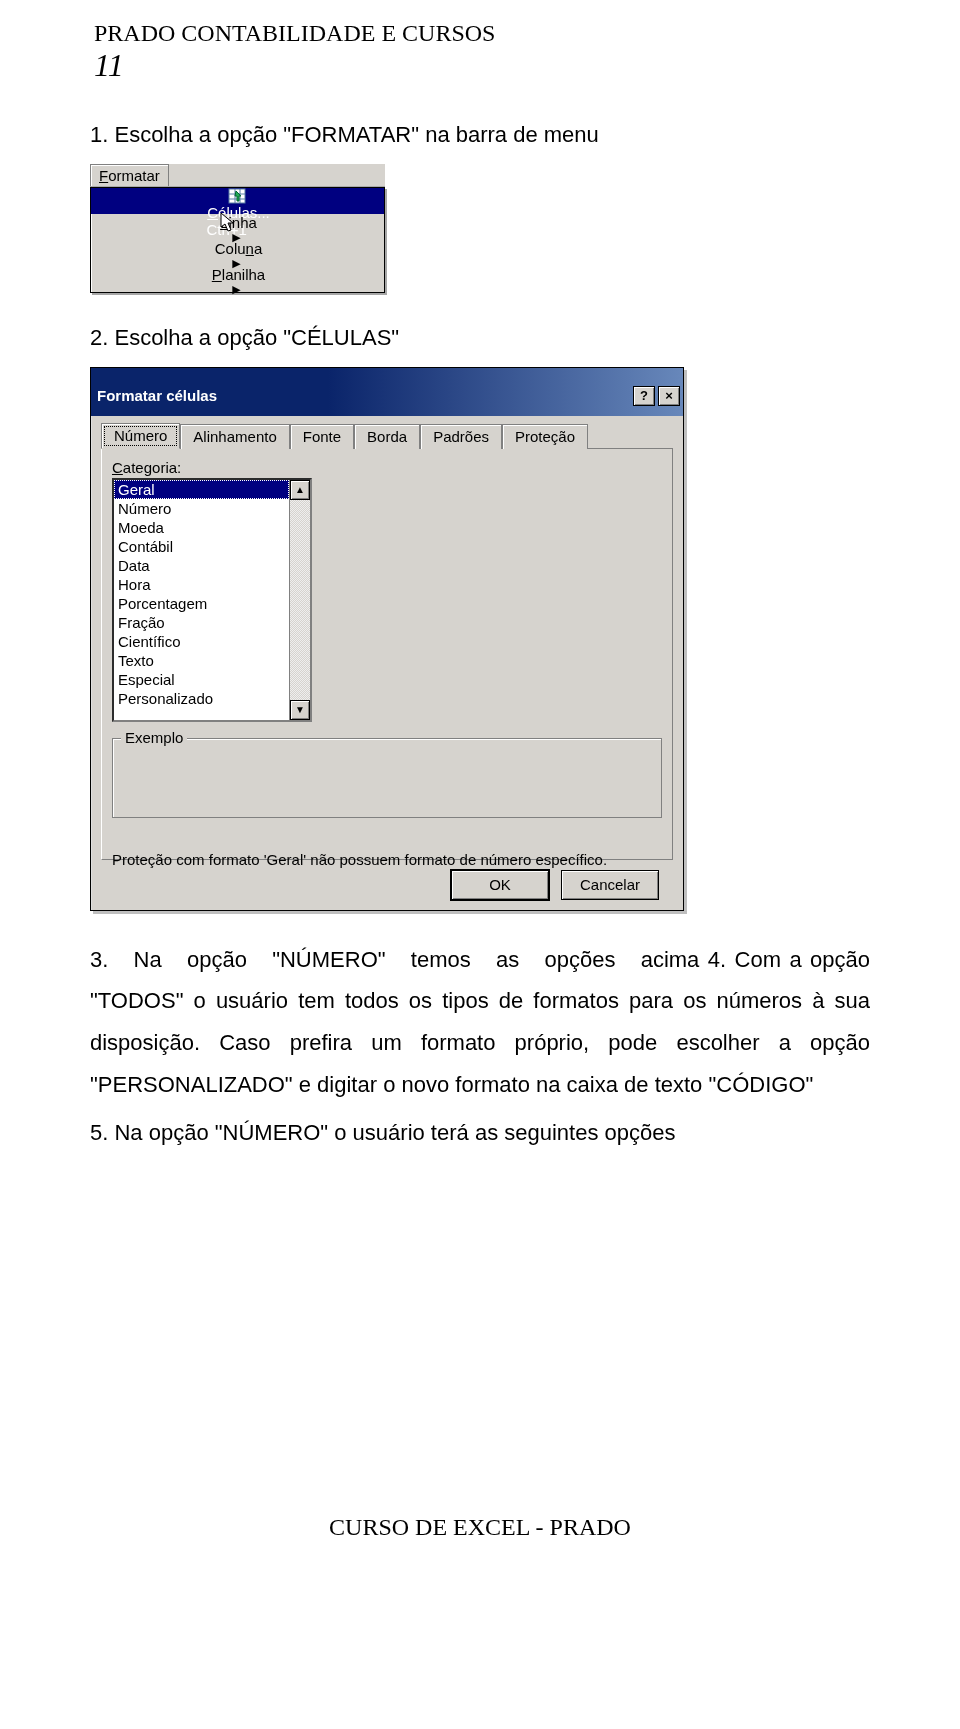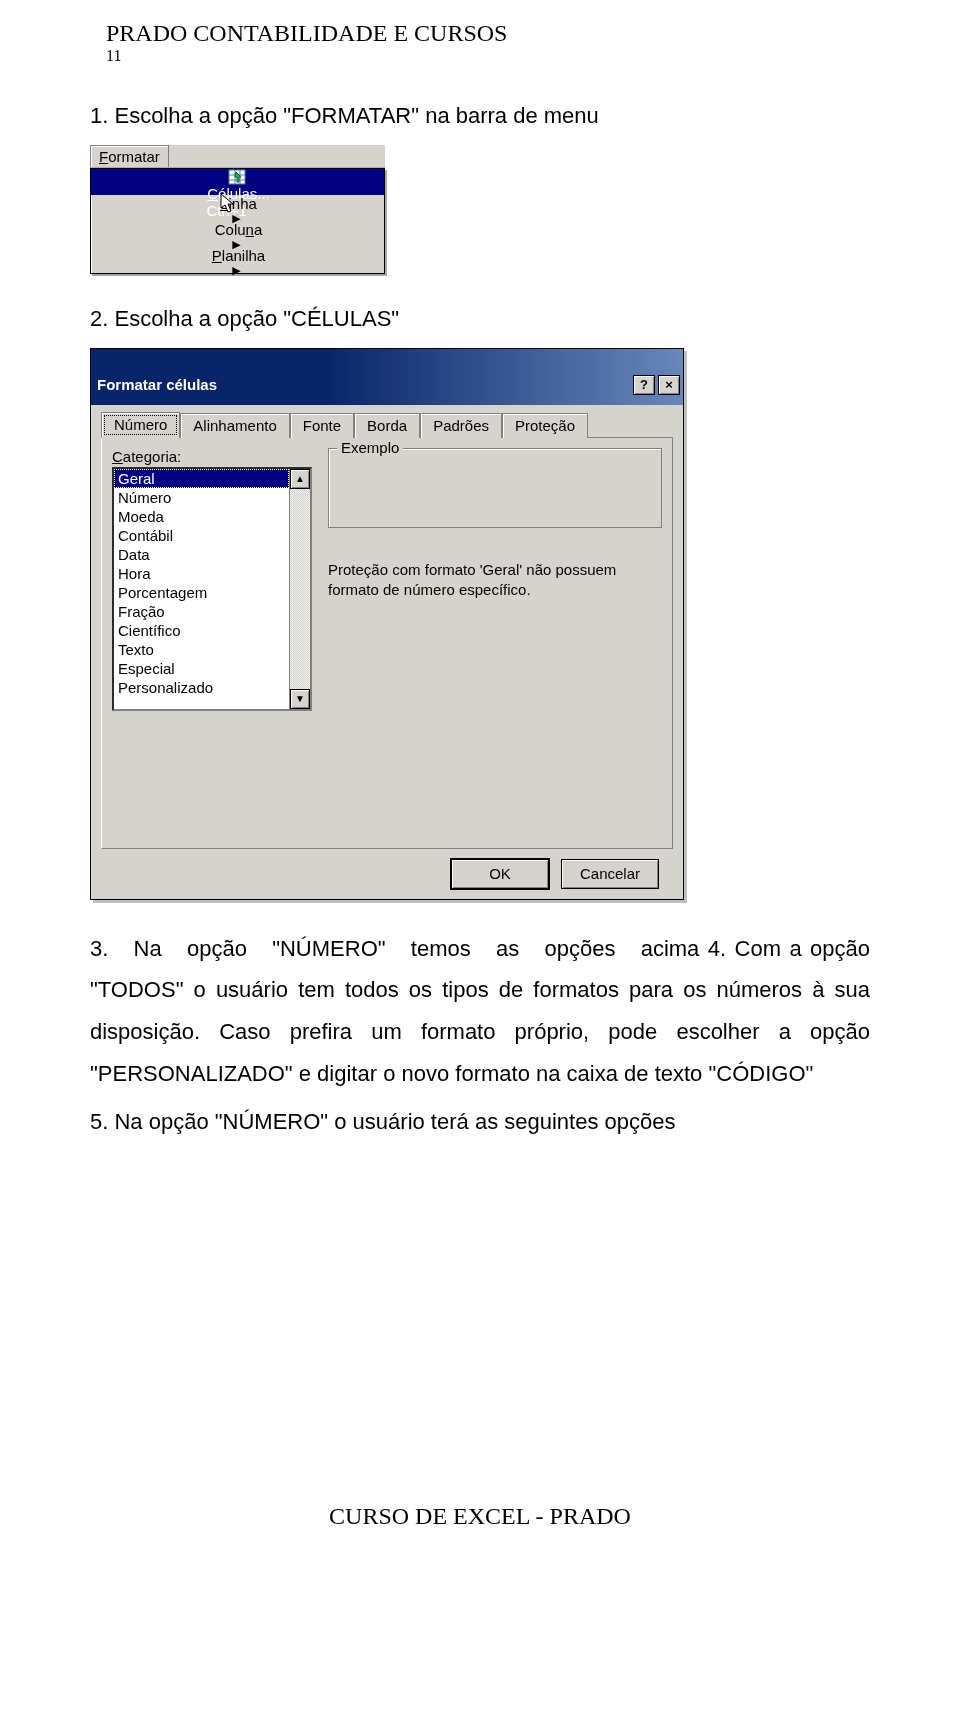--- a/index.html
+++ b/index.html
@@ -18,22 +18,23 @@
     margin-bottom: 30px;
     flex-direction: column;
   }
   .header-title {
     flex: 1;
     text-align: center;
     font-size: 24px;
     font-family: "Times New Roman", Times, serif;
   }
   .page-number {
-    font-size: 16px;
-    margin-left: 16px;
+    font-size: 32px;
+    margin-left: 4px;
+    font-style: italic;
   }
   .body-text {
     font-family: Arial, Helvetica, sans-serif;
     font-size: 22px;
     line-height: 1.9;
     color: #000;
   }
   .body-text p { margin: 0 0 6px 0; }
   .justify { text-align: justify; }
   .footer {
@@ -106,21 +107,21 @@
     font-family: Tahoma, Arial, sans-serif;
     font-size: 15px;
     background: #d6d3ce;
     border: 1px solid #000;
     box-shadow: inset 1px 1px 0 #dfdfdf, 3px 3px 0 rgba(0,0,0,.25);
   }
   .titlebar {
     display: flex;
     align-items: center;
     height: 40px;
-    padding: 16px 3px 0 6px;
+    padding: 8px 3px 0 6px;
     background: linear-gradient(to right, #0a246a, #0a246a 40%, #a6caf0 140%);
     color: #fff;
     font-weight: bold;
   }
   .titlebar .spacer { flex: 1; }
   .title-btn {
     width: 20px;
     height: 18px;
     margin-left: 3px;
     background: #d6d3ce;
@@ -163,20 +164,21 @@
     border-right-color: #808080;
     border-bottom-color: #808080;
     padding: 10px 10px 10px 10px;
     height: 390px;
     position: relative;
   }
   .label { margin-bottom: 2px; }
   .columns {
     display: flex;
     gap: 16px;
+    flex-direction: column;
   }
   .cat-col { width: 200px; }
   .right-col { flex: 1; }
 
   .listbox {
     height: 240px;
     background: #fff;
     border: 2px inset #808080;
     position: relative;
     display: flex;

